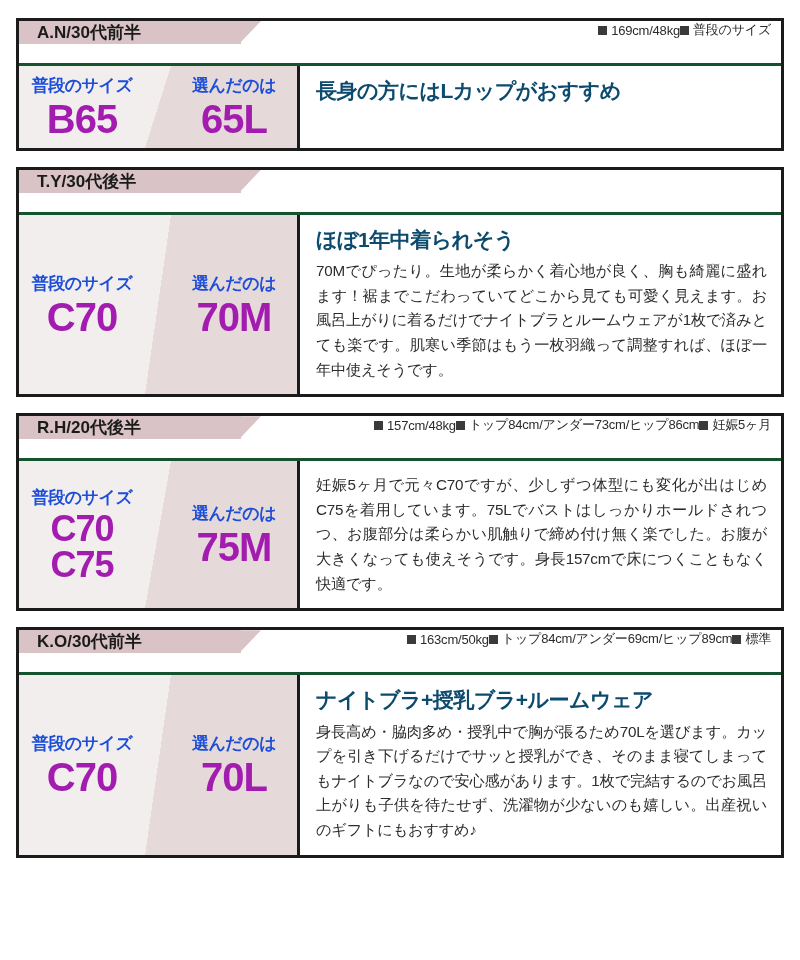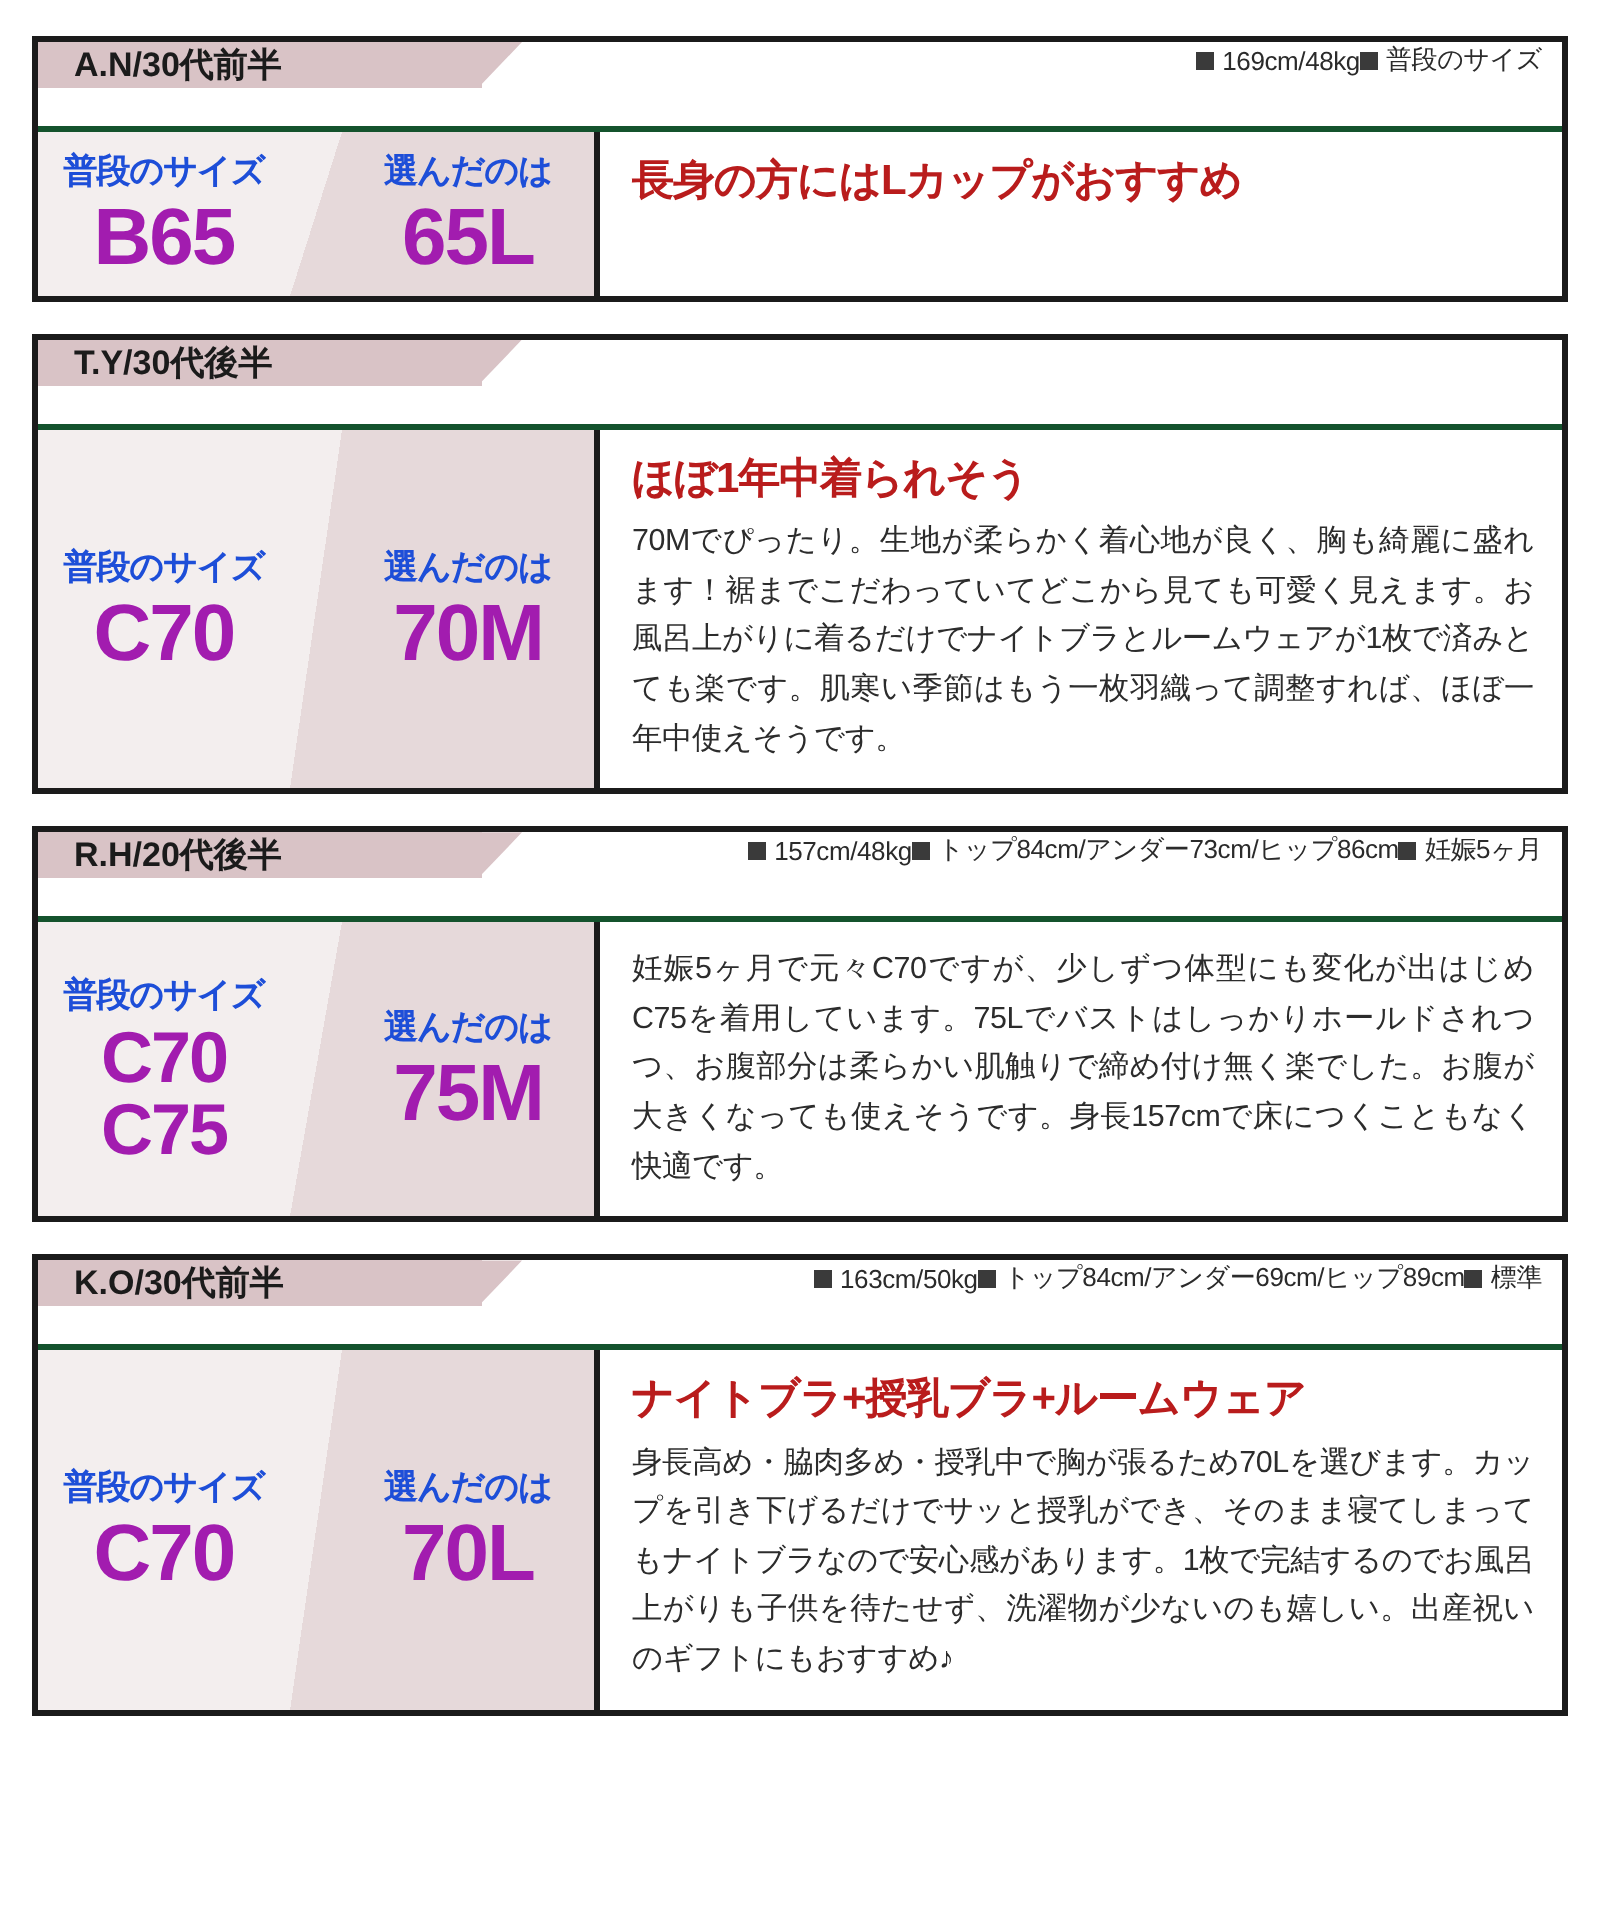--- a/index.html
+++ b/index.html
@@ -145,21 +145,21 @@
     border-left: 3px solid #1b1b1b;
     padding: 12px 14px 12px 16px;
     box-sizing: border-box;
     display: flex;
     flex-direction: column;
     justify-content: flex-start;
   }
   .rev-title {
     font-size: 21px;
     font-weight: bold;
-    color: #b91c1c;
+    color: #0c4a6e;
     line-height: 1.25;
     margin: 0 0 6px 0;
     letter-spacing: -0.5px;
   }
   .rev-body-text {
     font-size: 15.2px;
     line-height: 1.62;
     color: #2c2c2c;
     margin: 0;
     text-align: justify;

